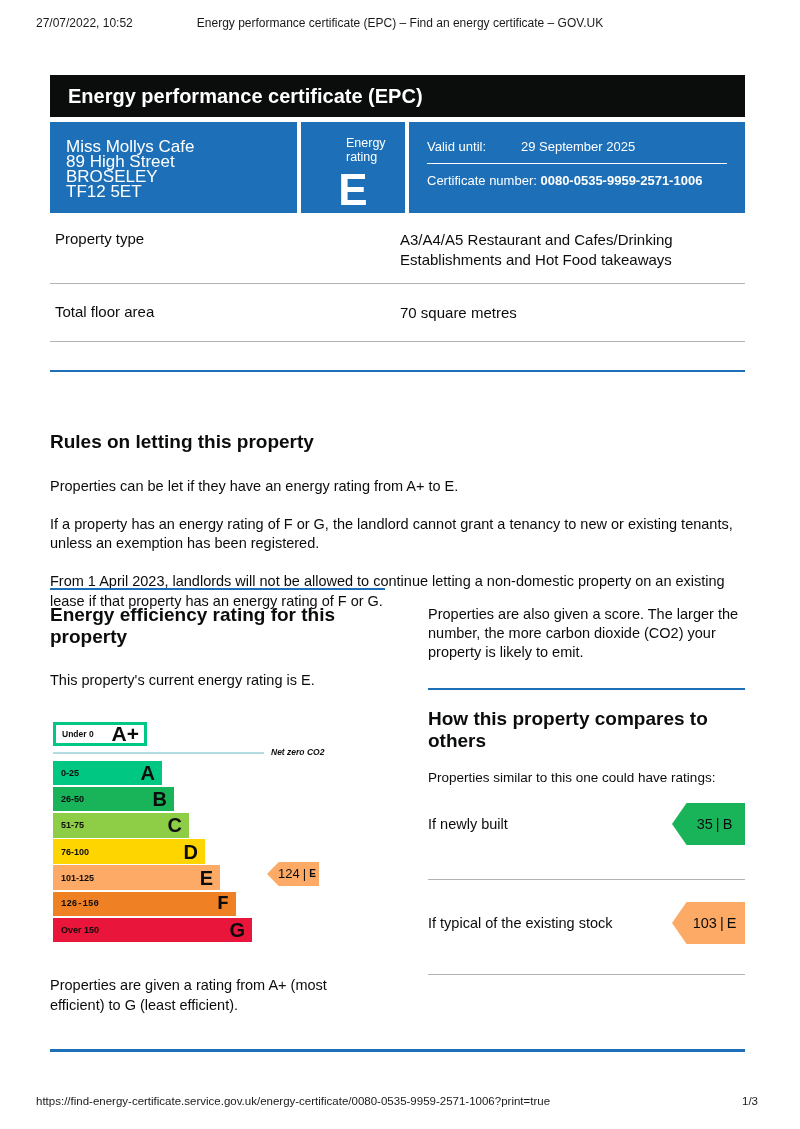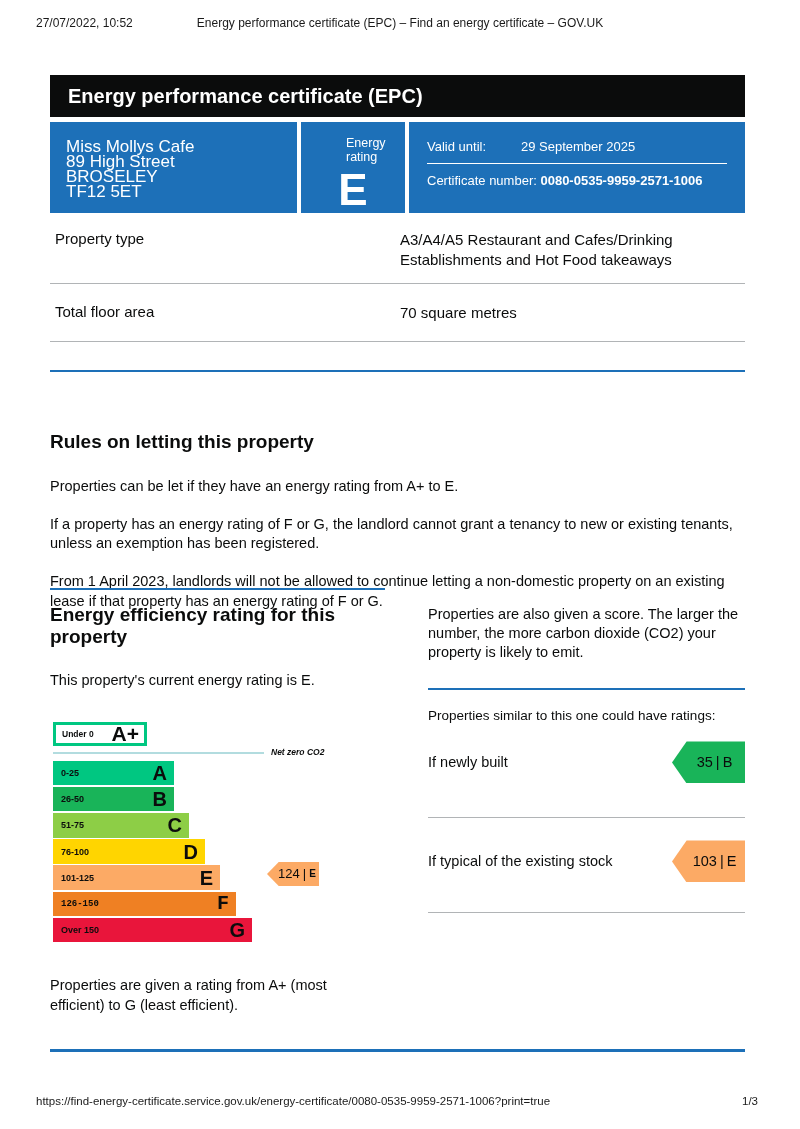--- a/index.html
+++ b/index.html
@@ -144,21 +144,21 @@
     <div class="chart">
       <div class="top-band">
         <span class="band-range">Under 0</span>
         <span class="band-letter">A+</span>
       </div>
       <div class="netzero-row">
         <div class="netzero-line"></div>
         <span class="netzero-label">Net zero CO2</span>
       </div>
       <div id="bands">
-          <div class="band-bar" style="width: 121px; background: rgb(0, 199, 129);">
+          <div class="band-bar" style="width: 109px; background: rgb(0, 199, 129);">
             <span class="band-range">0-25</span>
             <span class="band-letter">A</span>
           </div>
           <div class="band-bar" style="width: 121px; background: rgb(25, 180, 89);">
             <span class="band-range">26-50</span>
             <span class="band-letter">B</span>
           </div>
           <div class="band-bar" style="width: 136px; background: rgb(141, 206, 70);">
             <span class="band-range">51-75</span>
             <span class="band-letter">C</span>
@@ -186,20 +186,21 @@
         <span class="arrow-band">E</span>
       </div>
     </div>
 
     <p class="footnote">Properties are given a rating from A+ (most efficient) to G (least efficient).</p>
   </div>
 
   <div class="rightcol">
     <p class="score-text">Properties are also given a score. The larger the number, the more carbon dioxide (CO2) your property is likely to emit.</p>
     <div class="col-rule"></div>
+    <h2>How this property compares to others</h2>
     <p class="compare-intro">Properties similar to this one could have ratings:</p>
 
     <div class="compare-row first">
       <span class="compare-label">If newly built</span>
       <span class="compare-arrow" style="background: rgb(25, 180, 89);">
         <span class="arrow-score">35</span>
         <span class="arrow-sep">|</span>
         <span class="arrow-band">B</span>
       </span>
     </div>

